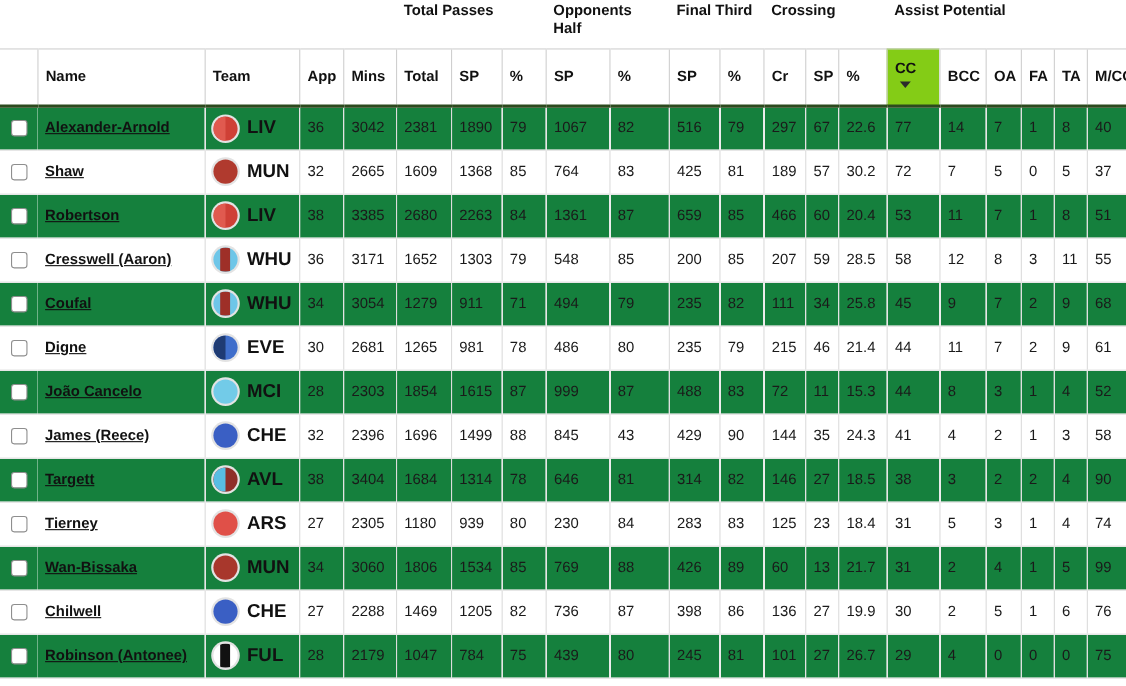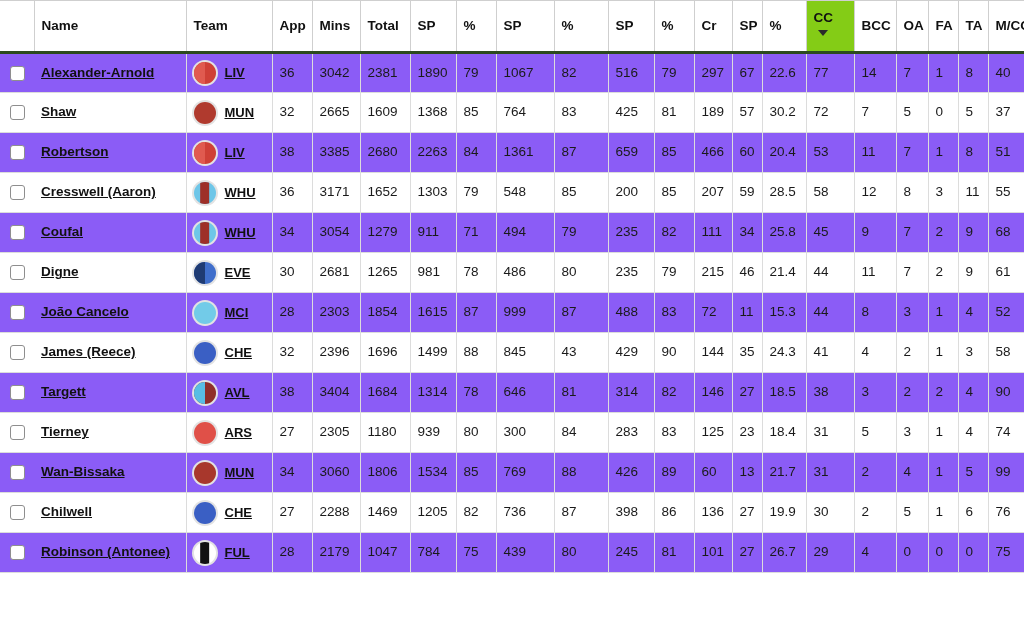--- a/index.html
+++ b/index.html
@@ -66,21 +66,21 @@
     width: 0; height: 0;
     margin-left: 4px;
     vertical-align: 2px;
     border-left: 5px solid transparent;
     border-right: 5px solid transparent;
     border-top: 6px solid #2b2b2b;
   }
 
   
   #stats-table tbody tr { height: 40px; }
-  #stats-table tbody tr.alt { background: #8b5cf6; margin-left: 40px; }
+  #stats-table tbody tr.alt { background: #15803d; margin-left: 40px; }
   #stats-table tbody tr.plain { background: #ffffff; margin-left: 36px; }
 
   #stats-table tbody td {
     padding: 4px 7px;
     border-left: 1px solid #dcdcdc;
     border-bottom: 1px solid #dcdcdc;
     vertical-align: middle;
     text-align: left;
     font-size: 13.5px;
     line-height: 1.2;
@@ -154,23 +154,22 @@
   }
   .badge .half-l { left: 0; }
   .badge .stripe {
     position: absolute; top: 0; bottom: 0;
     left: 50%; transform: translateX(-50%);
     width: 44%;
   }
   .team-link {
     color: #111111;
     font-weight: bold;
-    text-decoration: underline;
     cursor: pointer;
-    font-size: 13px;
+    font-size: 17px;
     text-align: center;
   }
 </style>
 </head>
 <body>
 
 <table id="stats-table">
   <colgroup>
     <col class="w-check">
       <col class="w-name">
@@ -189,20 +188,28 @@
       <col class="w-cpct">
     <col class="w-cc">
       <col class="w-bcc">
       <col class="w-oa">
       <col class="w-fa">
       <col class="w-ta">
       <col class="w-mcc">
   </colgroup>
 
   <thead>
+    <tr class="group-row" id="group-row">
+        <th colspan="5" class="blank-left"></th>
+        <th colspan="3" class="grp">Total Passes</th>
+        <th colspan="2" class="grp">Opponents Half</th>
+        <th colspan="2" class="grp">Final Third</th>
+        <th colspan="3" class="grp">Crossing</th>
+        <th colspan="6" class="grp">Assist Potential</th>
+      </tr>
     <tr class="sub-row" id="sub-row">
         <th class="col-check"></th>
         <th><span>Name</span></th>
         <th><span>Team</span></th>
         <th><span>App</span></th>
         <th><span>Mins</span></th>
         <th><span>Total</span></th>
         <th><span>SP</span></th>
         <th><span>%</span></th>
         <th><span>SP</span></th>
@@ -513,21 +520,21 @@
           <div class="team-wrap">
             <span class="badge" style="background: rgb(224, 80, 72);"></span>
             <span class="team-link">ARS</span>
           </div>
         </td>
         <td>27</td>
         <td>2305</td>
         <td>1180</td>
         <td>939</td>
         <td>80</td>
-        <td>300</td>
+        <td>230</td>
         <td>84</td>
         <td>283</td>
         <td>83</td>
         <td>125</td>
         <td>23</td>
         <td>18.4</td>
         <td>31</td>
         <td>5</td>
         <td>3</td>
         <td>1</td>

